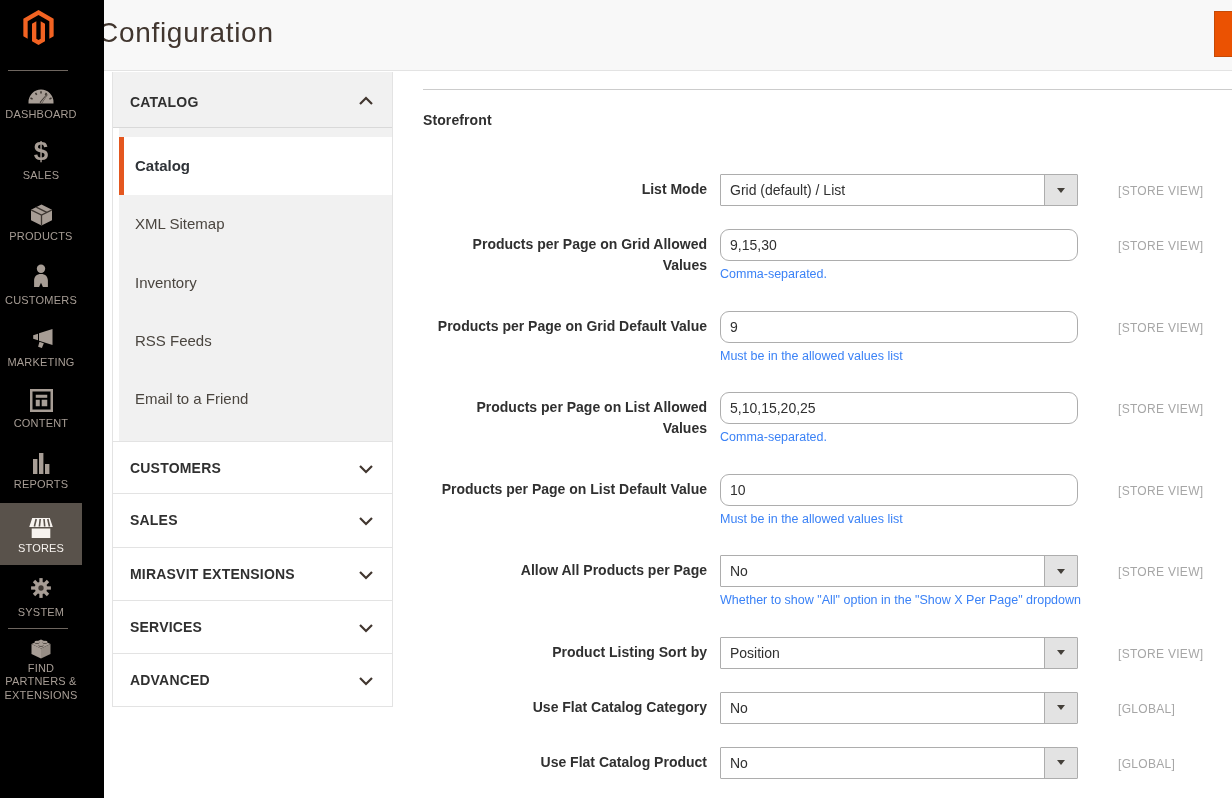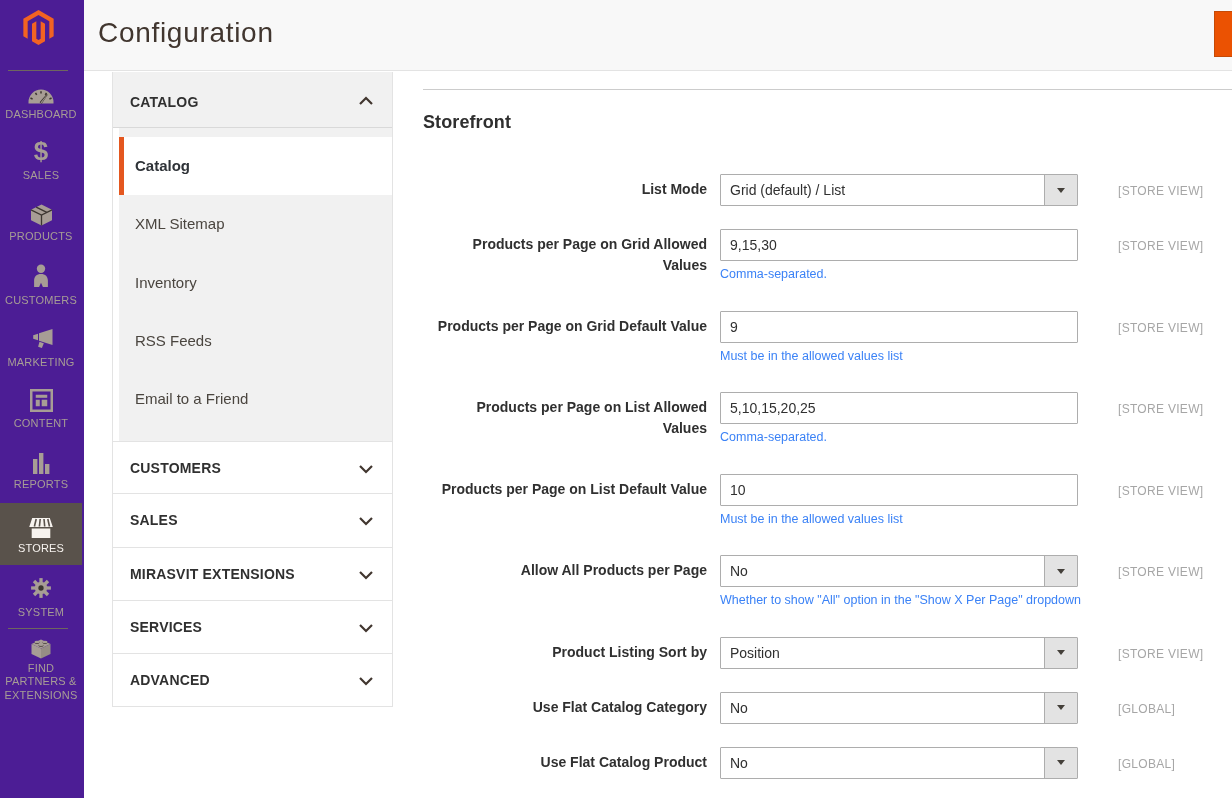--- a/index.html
+++ b/index.html
@@ -1,20 +1,20 @@
 <!DOCTYPE html>
 <html><head><meta charset="utf-8">
 <style>
 *{margin:0;padding:0;box-sizing:border-box}
 html,body{width:1232px;height:798px;overflow:hidden;background:#fff;
   font-family:"Liberation Sans",sans-serif;}
 #page{position:relative;width:1232px;height:798px;overflow:hidden}
 
 
-#sidebar{position:absolute;left:0;top:0;width:84px;height:798px;background:#4c1d95}
+#sidebar{position:absolute;left:0;top:0;width:104px;height:798px;background:#000000}
 #logo{position:absolute;left:21px;top:7px;width:35px;height:41px}
 #logosep{position:absolute;left:8px;top:70px;width:60px;height:1px;background:#6e665f}
 .mitem{position:absolute;left:0;width:82px;height:62px;text-align:center;color:#a79d95}
 .mitem svg{display:block;margin:0 auto}
 .mitem .lbl{font-size:11px;line-height:13px;letter-spacing:.2px}
 .mitem.active{background:#59524b;color:#f7f3ef}
 #sep2{position:absolute;left:8px;top:628px;width:60px;height:1px;background:#6e665f}
 
 
 #header{position:absolute;left:82px;top:0;width:1150px;height:71px;background:#f8f8f8;border-bottom:1px solid #e3e3e3}
@@ -31,27 +31,27 @@
 .nitem{height:58.3px;line-height:58.3px;padding-left:16px;font-size:15px;color:#4a453f;white-space:nowrap}
 .nitem.active{background:#fff;border-left:5px solid #e4571f;padding-left:11px;font-weight:bold;color:#2f3338}
 .nav-sec{position:relative;height:53.3px;background:#fff;border-bottom:1px solid #e3e3e3}
 
 .nav-sec .t{position:absolute;left:17px;top:0;line-height:53px;font-size:14px;font-weight:bold;color:#303030;letter-spacing:.2px}
 #nav{border-left:1px solid #e3e3e3;border-right:1px solid #e3e3e3}
 .nav-sec{margin:0 -1px;border-left:1px solid #e3e3e3;border-right:1px solid #e3e3e3}
 
 
 #topline{position:absolute;left:423px;top:89px;width:809px;height:1px;background:#ccc}
-#storefront{position:absolute;left:423px;top:112px;font-size:18px;font-weight:bold;color:#2f2f2f;letter-spacing:.1px}
+#storefront{position:absolute;left:423px;top:112px;font-size:14px;font-weight:bold;color:#2f2f2f;letter-spacing:.1px}
 #form{position:absolute;left:423px;top:174px;width:809px}
 .row{display:flex;margin-bottom:23px}
 .row .lab{width:284px;padding-left:12px;text-align:right;font-size:14px;font-weight:bold;color:#303030;line-height:21px;padding-top:5px}
 .row .fld{margin-left:13px;width:358px}
 .row .scope{margin-left:40px;font-size:12px;color:#a6a6a6;padding-top:10px;letter-spacing:.3px;white-space:nowrap}
-.inp{height:32px;border:1px solid #adadad;border-radius:1px;background:#fff;font-size:14px;color:#303030;line-height:30px;padding-left:9px}
+.inp{height:32px;border:1px solid #adadad;border-radius:9px;background:#fff;font-size:14px;color:#303030;line-height:30px;padding-left:9px}
 .sel{position:relative;height:32px;border:1px solid #adadad;border-radius:1px;background:#fff;font-size:14px;color:#303030;line-height:30px;padding-left:9px}
 .sel .arr{position:absolute;right:0;top:0;width:33px;height:30px;background:#e3e3e3;border-left:1px solid #adadad}
 .sel .arr:after{content:"";position:absolute;left:50%;top:50%;margin:-2.5px 0 0 -4px;border:4px solid transparent;border-top:5px solid #44403a;border-bottom:none}
 .note{margin-top:3px;margin-bottom:3.5px;line-height:20px;font-size:12.5px;color:#3b82f6;white-space:nowrap}
 </style></head>
 <body>
 <div id="page">
 
   <div id="topline"></div>
   <div id="storefront">Storefront</div>

